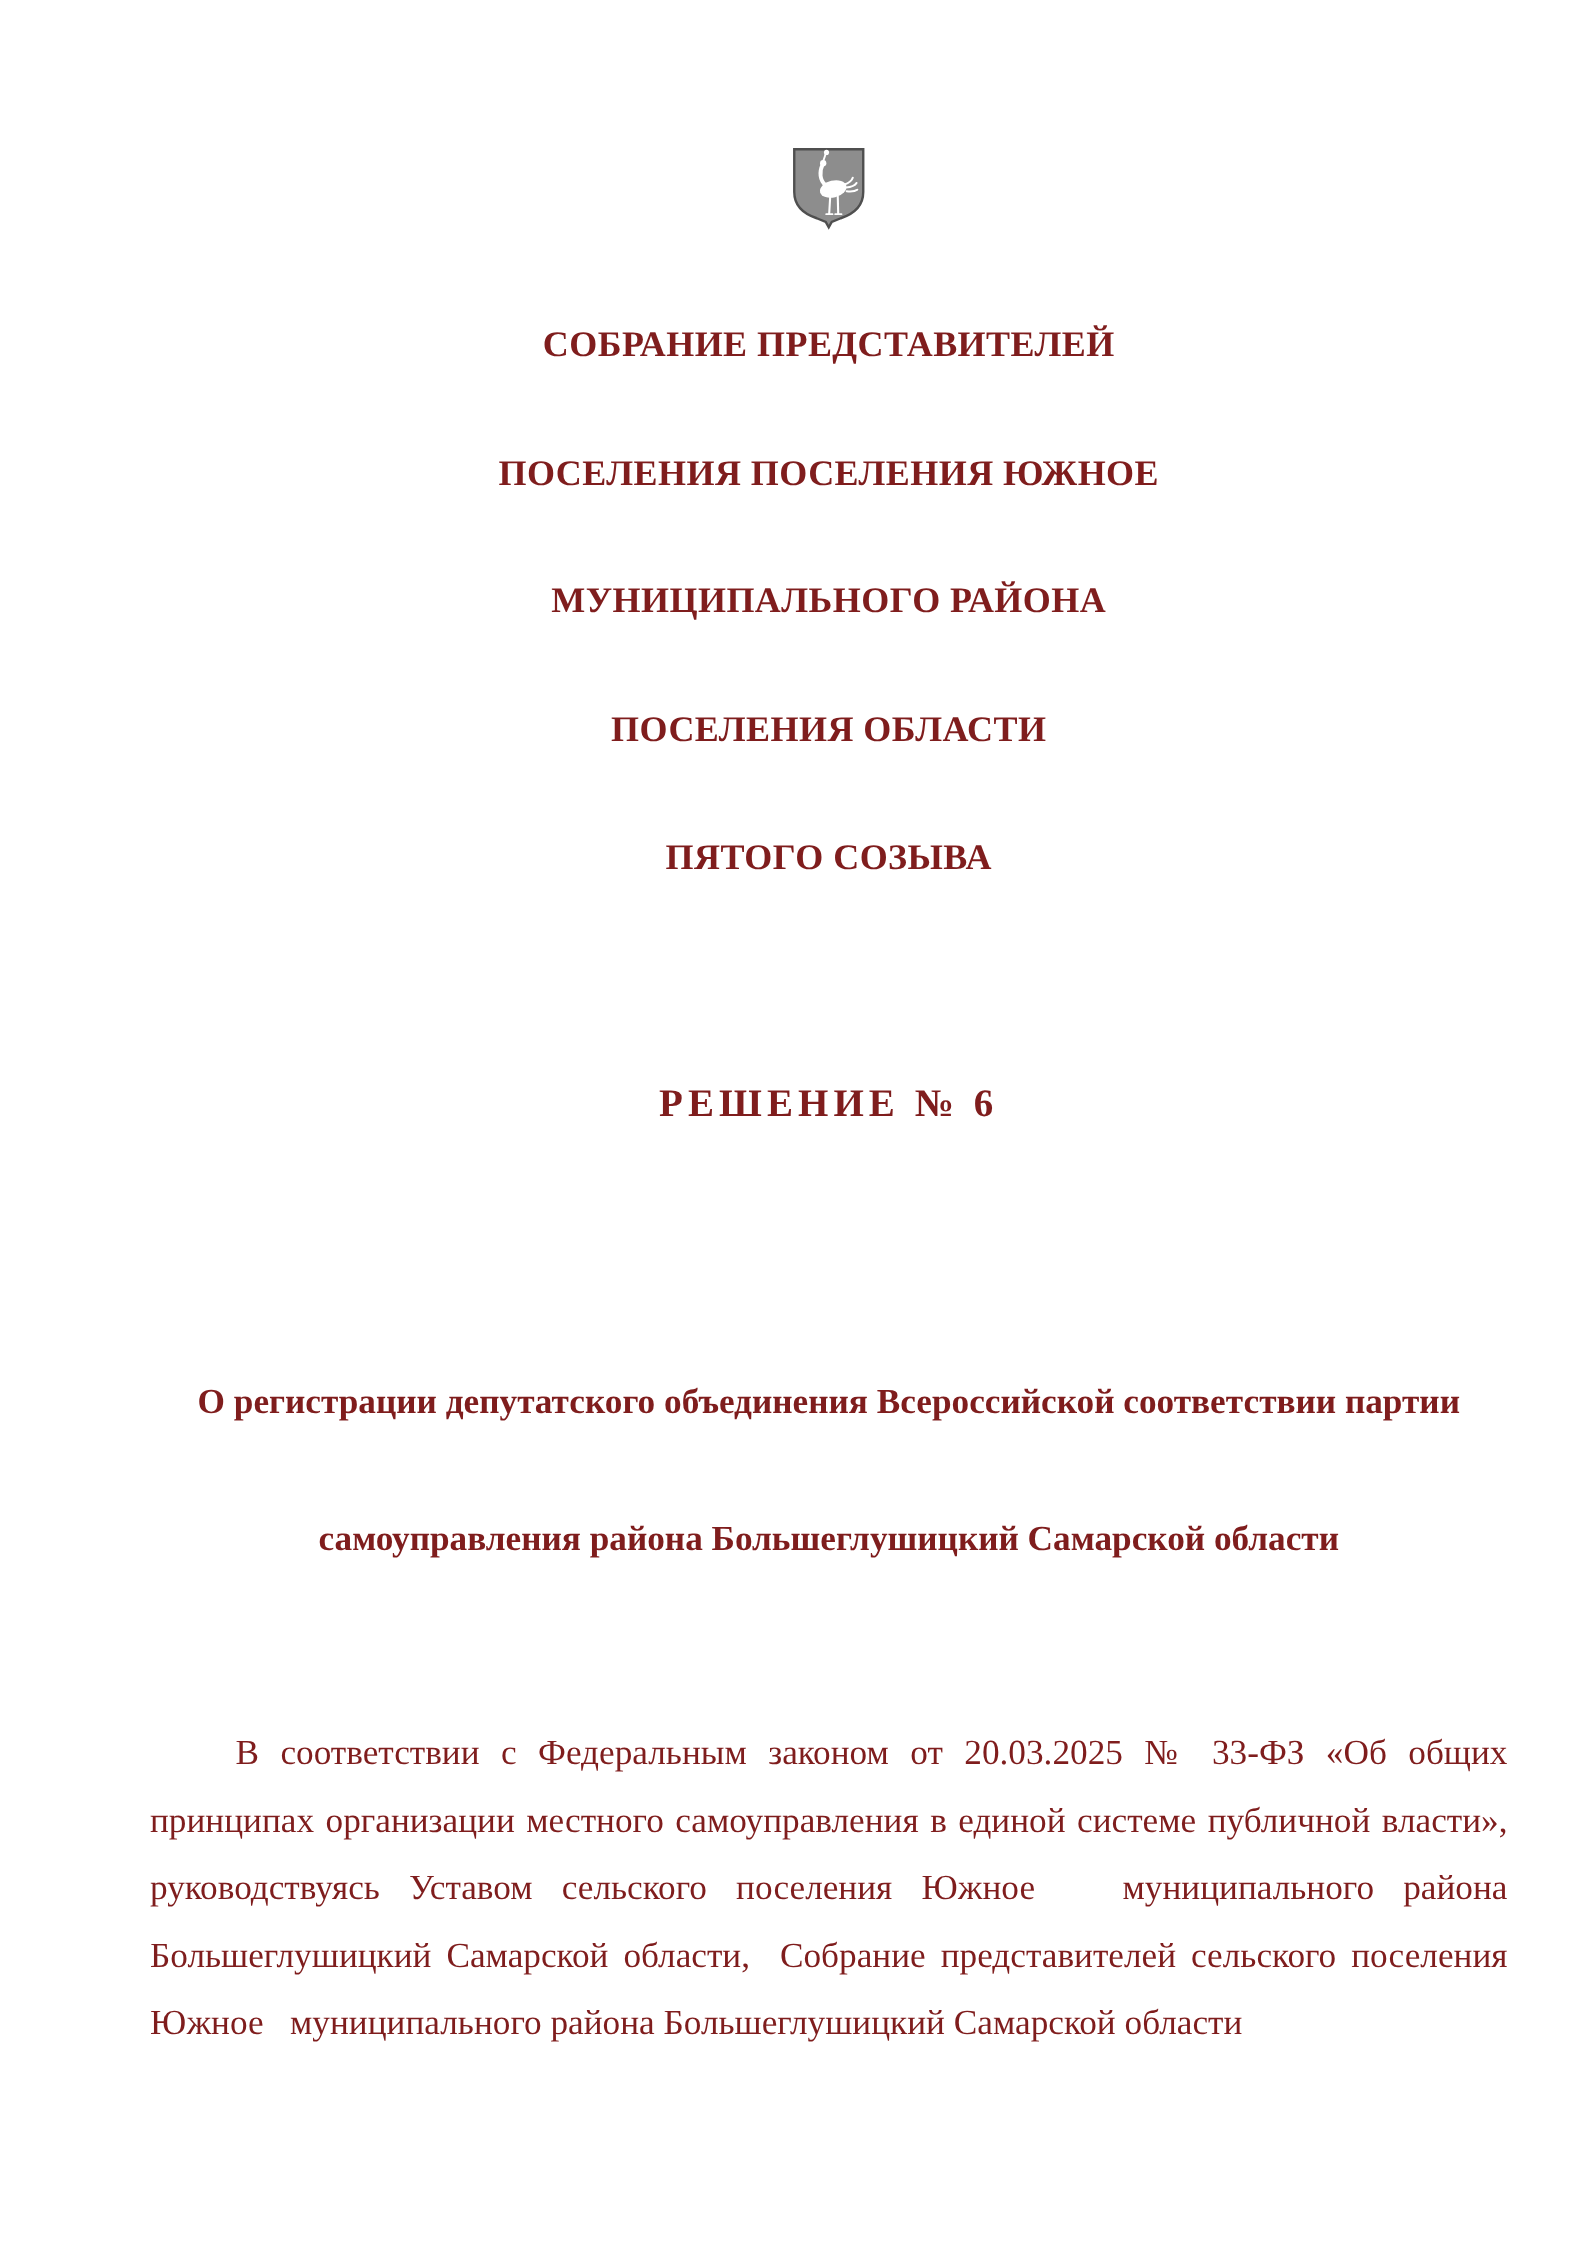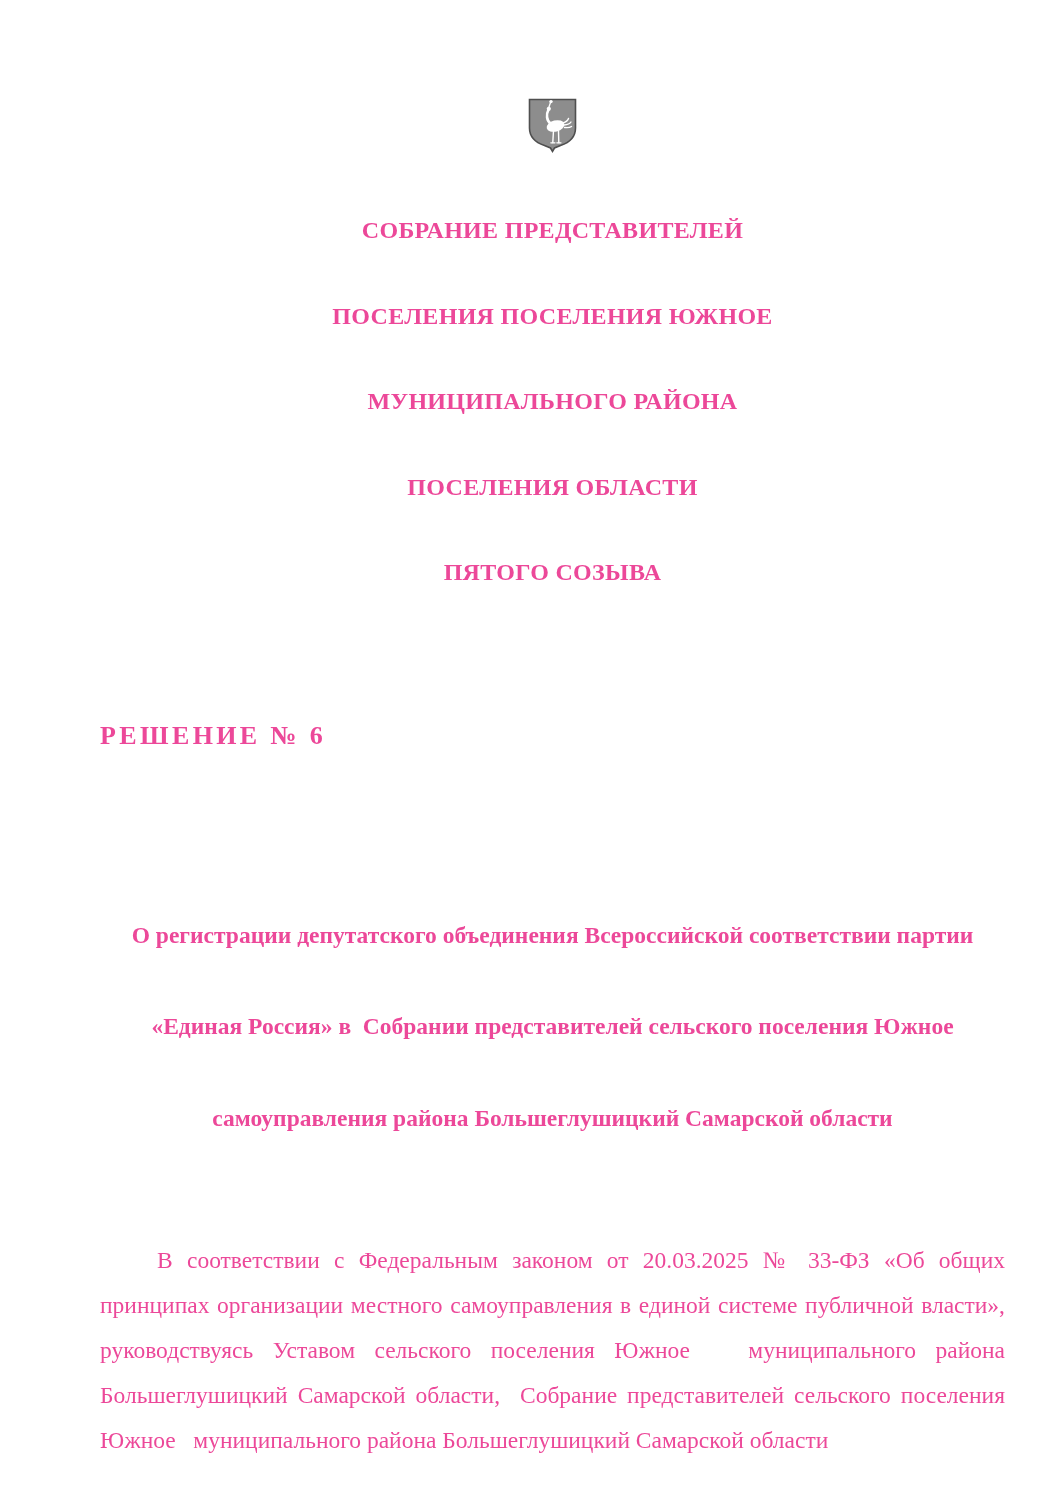--- a/index.html
+++ b/index.html
@@ -6,21 +6,21 @@
     margin: 0;
     padding: 0;
     background: #ffffff;
   }
   .page {
     position: relative;
     width: 1058px;
     height: 1494px;
     background: #ffffff;
     font-family: "Liberation Serif", "DejaVu Serif", serif;
-    color: #ec4899;
+    color: #7f1d1d;
     overflow: hidden;
   }
   .content {
     position: absolute;
     left: 100px;
     top: 97px;
     width: 905px;
   }
   .emblem-wrap {
     text-align: center;
@@ -33,21 +33,21 @@
     margin-top: 5px;
     text-align: center;
     font-weight: bold;
     font-size: 24px;
     line-height: 28.5px;
     letter-spacing: 0.3px;
     white-space: pre-wrap;
   }
   .decision-block {
     margin-top: 17px;
-    text-align: left;
+    text-align: center;
     font-weight: bold;
     font-size: 26px;
     line-height: 30px;
     white-space: pre-wrap;
   }
   .decision-number {
     letter-spacing: 0.13em;
   }
   .doc-title {
     margin-top: 48px;
@@ -95,20 +95,19 @@
       <div>ПОСЕЛЕНИЯ ОБЛАСТИ</div>
       <div>ПЯТОГО СОЗЫВА</div>
     </div>
 
     <div class="decision-block">
       <div class="decision-number">РЕШЕНИЕ № 6</div>
     </div>
 
     <div class="doc-title">
       <div>О регистрации депутатского объединения Всероссийской соответствии партии</div>
-      <div>«Единая Россия» в  Собрании представителей сельского поселения Южное</div>
       <div>самоуправления района Большеглушицкий Самарской области</div>
     </div>
 
     <div class="body-par">В соответствии с Федеральным законом от 20.03.2025 № 33-ФЗ «Об общих принципах организации местного самоуправления в единой системе публичной власти», руководствуясь Уставом сельского поселения Южное   муниципального района Большеглушицкий Самарской области,  Собрание представителей сельского поселения Южное   муниципального района Большеглушицкий Самарской области</div>
 
   </div>
 </div>
 
 </body></html>

